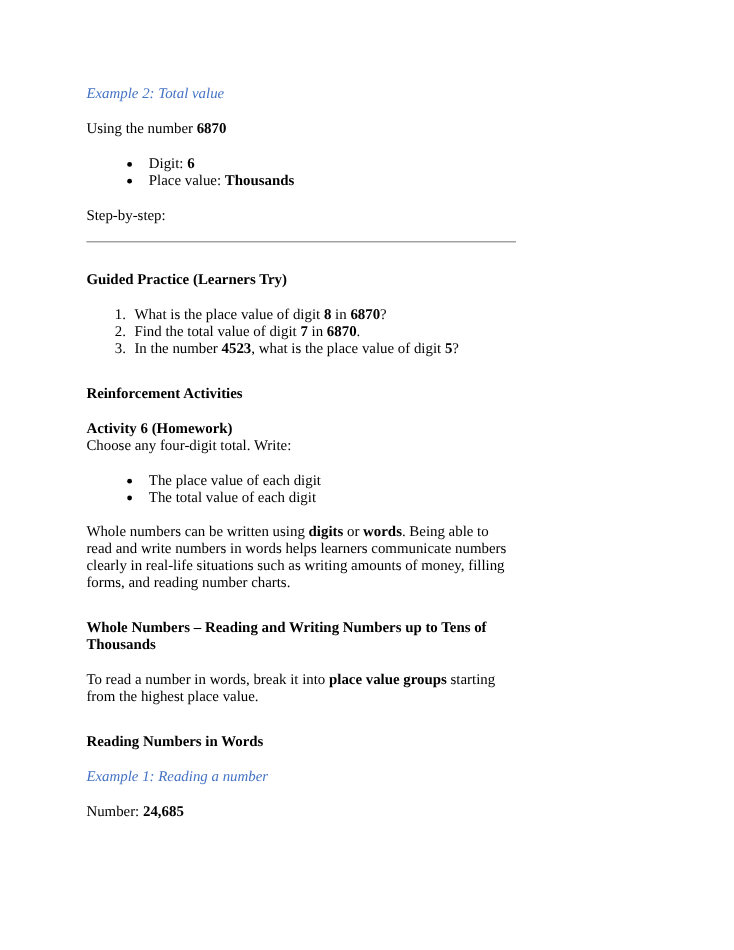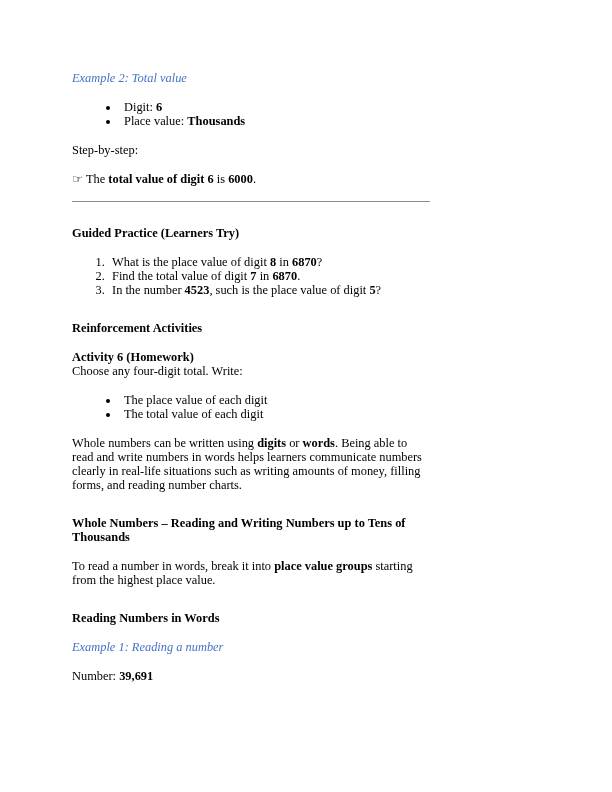--- a/index.html
+++ b/index.html
@@ -46,40 +46,40 @@
   }
   .line { display: block; }
 </style>
 </head>
 <body>
 
 <div class="page">
 
   <p class="block h-blue">Example 2: Total value</p>
 
+  <p class="block"><span>Using the number </span><b>6870</b></p>
 
   <ul class="doc-list block">
     <li><span>Digit: </span><b>6</b></li>
     <li><span>Place value: </span><b>Thousands</b></li>
   </ul>
 
   <p class="block">
     <span class="line">Step-by-step:</span>
   </p>
 
-  <p class="block"><span>☞</span><span> The </span><b>total value of digit 6</b><span> is </span><b>6000</b><span>.</span></p>
 
   <hr class="divider">
 
   <p class="block h-bold">Guided Practice (Learners Try)</p>
 
   <ol class="doc-list block">
     <li><span>What is the place value of digit </span><b>8</b><span> in </span><b>6870</b><span>?</span></li>
     <li><span>Find the total value of digit </span><b>7</b><span> in </span><b>6870</b><span>.</span></li>
-    <li><span>In the number </span><b>4523</b><span>, such is the place value of digit </span><b>5</b><span>?</span></li>
+    <li><span>In the number </span><b>4523</b><span>, what is the place value of digit </span><b>5</b><span>?</span></li>
   </ol>
 
   <p class="block h-bold">Reinforcement Activities</p>
 
 
   <p class="block">
     <b class="line">Activity 6 (Homework)</b>
     <span class="line">Choose any four-digit total. Write:</span>
   </p>
 
@@ -91,15 +91,15 @@
   <p class="block"><span>Whole numbers can be written using </span><b>digits</b><span> or </span><b>words</b><span>. Being able to read and write numbers in words helps learners communicate numbers clearly in real-life situations such as writing amounts of money, filling forms, and reading number charts.</span></p>
 
   <p class="block h-bold">Whole Numbers – Reading and Writing Numbers up to Tens of Thousands</p>
 
   <p class="block"><span>To read a number in words, break it into </span><b>place value groups</b><span> starting from the highest place value.</span></p>
 
   <p class="block h-bold">Reading Numbers in Words</p>
 
   <p class="block h-blue">Example 1: Reading a number</p>
 
-  <p class="block"><span>Number: </span><b>39,691</b></p>
+  <p class="block"><span>Number: </span><b>24,685</b></p>
 
 </div>
 
 </body></html>

